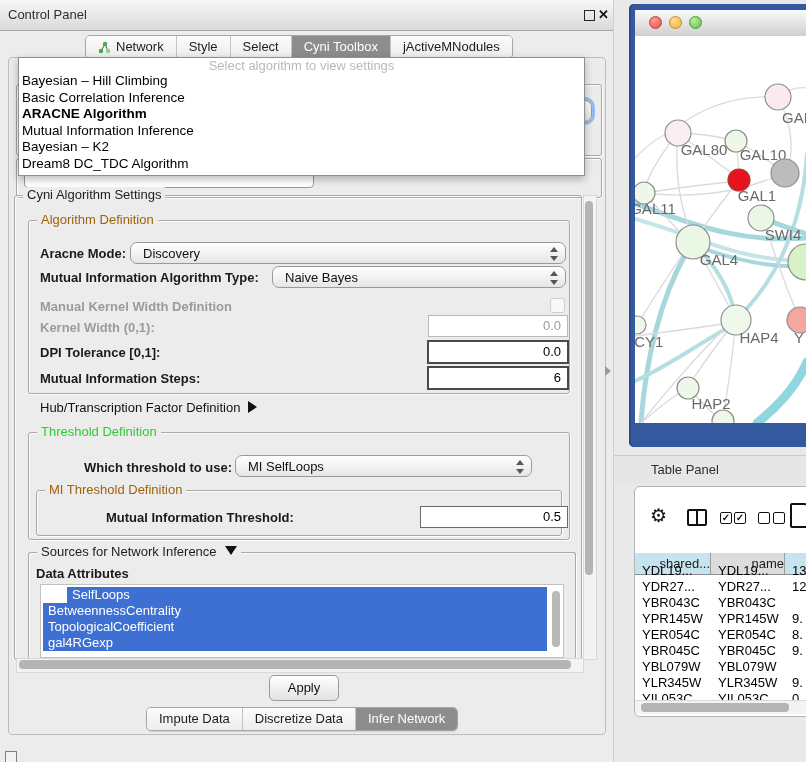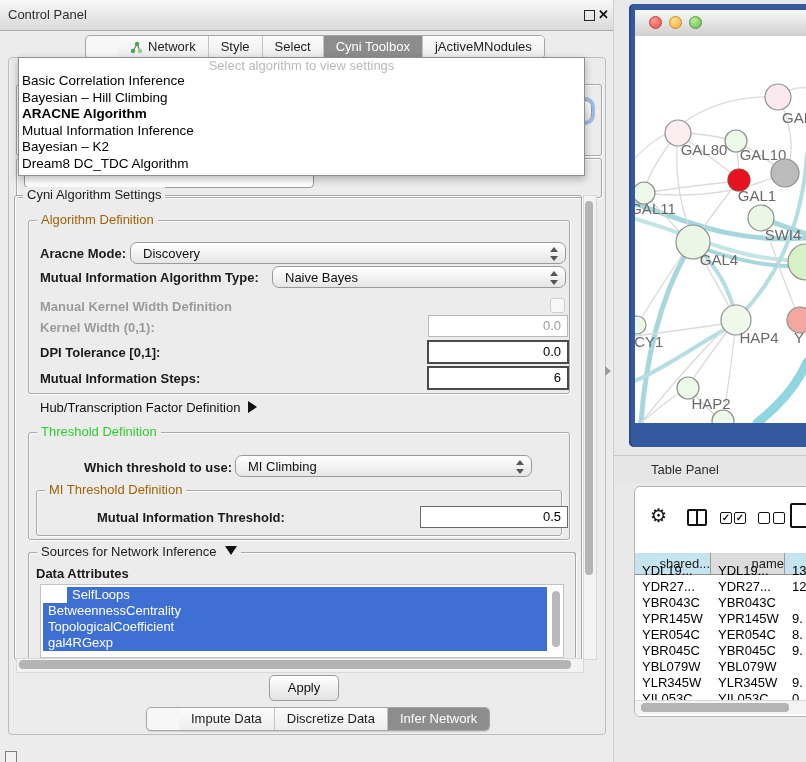--- a/index.html
+++ b/index.html
@@ -8,21 +8,21 @@
 
   
   .cp{position:absolute;left:0;top:0;width:613px;height:762px;background:#ececec;}
   .cp-titlebar{position:absolute;left:0;top:0;width:613px;height:30px;
       background:linear-gradient(#f7f7f7,#dadada);border-bottom:1px solid #a9a9a9;}
   .cp-title{position:absolute;left:8px;top:7px;color:#2e2e2e;}
   .float-icon{position:absolute;left:584px;top:10px;width:9px;height:9px;border:1.5px solid #262626;background:transparent;}
   .close-icon{position:absolute;left:598px;top:7px;font-weight:bold;font-size:13px;color:#111;}
 
   .tabgroup{position:absolute;display:flex;border:1px solid #a6a6a6;border-radius:5px;
-      overflow:hidden;background:#f7f7f7;box-shadow:0 1px 1px rgba(0,0,0,.12);padding-left:32px;}
+      overflow:hidden;background:#f7f7f7;box-shadow:0 1px 1px rgba(0,0,0,.12);}
   .tab{height:22px;line-height:22px;padding:0 12px;color:#1c1c1c;border-left:1px solid #c3c3c3;
       display:flex;align-items:center;gap:5px;background:linear-gradient(#fbfbfb,#ededed);}
   .tab:first-child{border-left:none;}
   .tab.selected{background:#8d8d8d;color:#fff;}
 
   .content-panel{position:absolute;left:8px;top:57px;width:596px;height:676px;
       border:1px solid #bdbdbd;border-radius:4px;background:#ececec;}
 
   .groupbox{position:absolute;border:1px solid #a8a8a8;border-radius:3px;
       box-shadow:inset 1px 1px 0 rgba(255,255,255,.85),1px 1px 0 rgba(255,255,255,.85);}
@@ -154,22 +154,22 @@
           <span>Cyni Toolbox</span>
         </div>
         <div class="tab">
           <span>jActiveMNodules</span>
         </div>
       </div>
 
     <div class="dropdown">
       <div class="dd-placeholder">Select algorithm to view settings</div>
       <div id="algo-items">
+          <div class="dd-item">Bayesian – Hill Climbing</div>
           <div class="dd-item">Basic Correlation Inference</div>
-          <div class="dd-item">Bayesian – Hill Climbing</div>
           <div class="dd-item bold">ARACNE Algorithm</div>
           <div class="dd-item">Mutual Information Inference</div>
           <div class="dd-item">Bayesian – K2</div>
           <div class="dd-item">Dream8 DC_TDC Algorithm</div>
         </div>
     </div>
 
     <div class="groupbox" style="left:14px;top:195px;width:566px;height:463px;overflow:visible;">
       <span class="gtitle">Cyni Algorithm Settings</span>
     </div>
@@ -198,27 +198,27 @@
 
     <span class="lbl" style="left:40px;top:400px;font-weight:normal;color:#111;">
       <span>Hub/Transcription Factor Definition</span><span class="tri-right"></span>
     </span>
 
     <div class="groupbox" style="left:28px;top:432px;width:540px;height:106px;">
       <span class="gtitle t-green">Threshold Definition</span>
     </div>
     <span class="lbl" style="left:84px;top:460px;">Which threshold to use:</span>
     <div class="combo" style="left:235px;top:455px;width:297px;">
-      <span class="val">MI Climbing</span>
+      <span class="val">MI SelfLoops</span>
       <span class="spin"></span>
     </div>
     <div class="groupbox" style="left:36px;top:490px;width:524px;height:44px;">
       <span class="gtitle t-blue">MI Threshold Definition</span>
     </div>
-    <span class="lbl" style="left:50px;top:510px;padding-left:47px;">Mutual Information Threshold:</span>
+    <span class="lbl" style="left:59px;top:510px;padding-left:47px;">Mutual Information Threshold:</span>
     <div class="tfield thin" style="left:420px;top:506px;width:140px;">0.5</div>
 
     <div class="groupbox" style="left:28px;top:552px;width:546px;height:106px;border-bottom:none;">
       <span class="gtitle">
         <span>Sources for Network Inference</span><span class="tri-down"></span>
       </span>
     </div>
     <span class="lbl" style="left:36px;top:566px;">Data Attributes</span>
     <div class="attr-list">
       <div id="attr-items">

